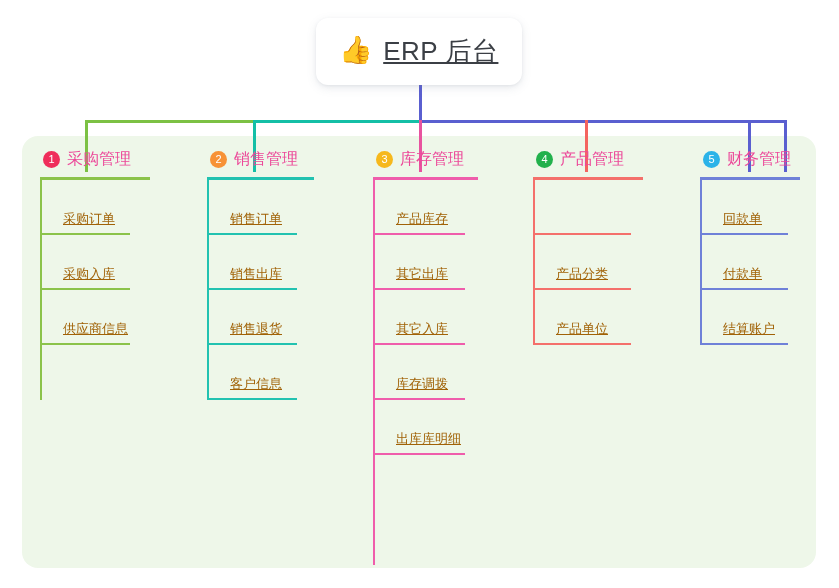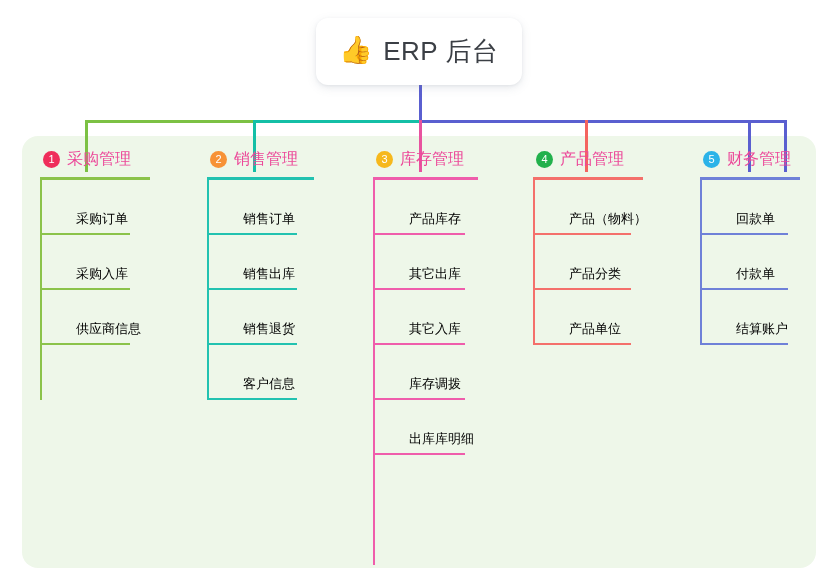--- a/index.html
+++ b/index.html
@@ -18,21 +18,21 @@
     box-shadow:0 3px 10px rgba(120,130,150,.16),0 1px 3px rgba(120,130,150,.12);
     display:flex;align-items:center;justify-content:center;gap:10px;
     box-sizing:border-box;
   }
   .thumb-icon{
     font-size:27px;line-height:1;display:block;
     color:#f5c342;
     transform:translateY(-1px);
   }
   .title-text{
-    font-size:26px;color:#3b3f45;letter-spacing:.5px;white-space:nowrap;
+    font-size:26px;color:#3b3f45;letter-spacing:.5px;white-space:nowrap;text-decoration:underline;
   }
 
   
   .panel{
     position:absolute;left:22px;top:136px;width:794px;height:432px;
     background:#eef7e9;border-radius:16px;
   }
 
   
   .conn{position:absolute;}
@@ -54,22 +54,22 @@
   .head-rule{height:3px;margin-top:5px;}
 
   .items{position:relative;}
   .spine{position:absolute;left:0;top:0;width:2px;}
   .item{
     position:relative;height:55px;
     display:flex;align-items:flex-end;
     box-sizing:border-box;
   }
   .item-label{
-    font-size:13px;color:#000000;white-space:nowrap;
-    padding-left:36px;padding-bottom:7px;
+    font-size:13px;color:#a16207;white-space:nowrap;
+    padding-left:23px;padding-bottom:7px;text-decoration:underline;
   }
   .item-rule{
     position:absolute;left:0;bottom:0;height:2px;
   }
 </style>
 </head>
 <body>
 
 <div id="root">
 
@@ -174,21 +174,20 @@
       </div>
       <div class="col" style="left: 533px;">
         <div class="col-head">
           <span class="badge" style="background: rgb(34, 177, 76);">4</span>
           <span class="col-title">产品管理</span>
         </div>
         <div class="head-rule" style="width: 110px; background: rgb(244, 112, 107);"></div>
         <div class="items">
           <div class="spine" style="height: 165px; background: rgb(244, 112, 107);"></div>
           <div class="item">
-            <span class="item-label">产品（物料）</span>
             <div class="item-rule" style="width: 98px; background: rgb(244, 112, 107);"></div>
           </div>
           <div class="item">
             <span class="item-label">产品分类</span>
             <div class="item-rule" style="width: 98px; background: rgb(244, 112, 107);"></div>
           </div>
           <div class="item">
             <span class="item-label">产品单位</span>
             <div class="item-rule" style="width: 98px; background: rgb(244, 112, 107);"></div>
           </div>

